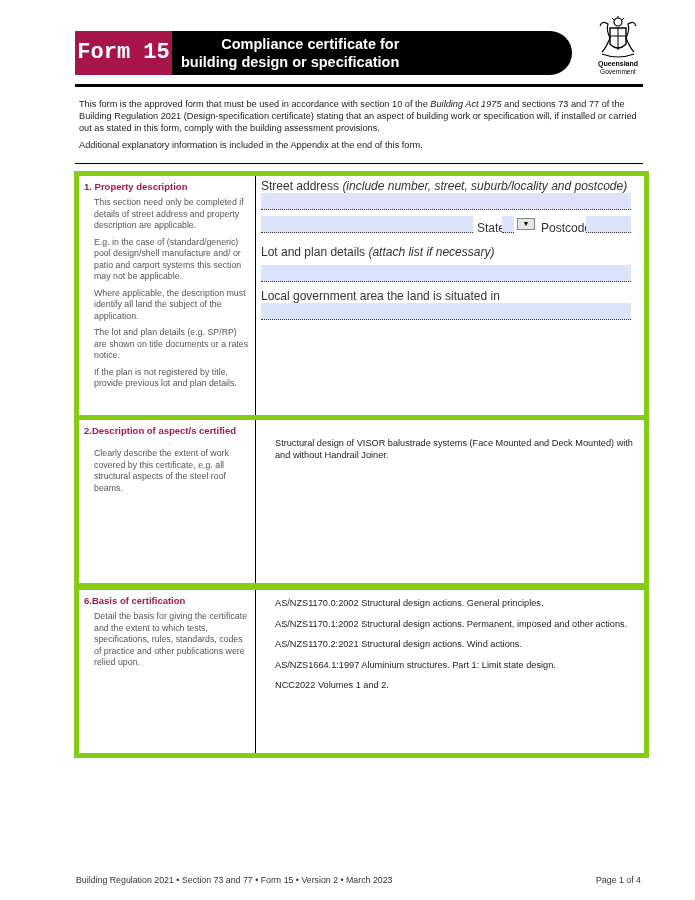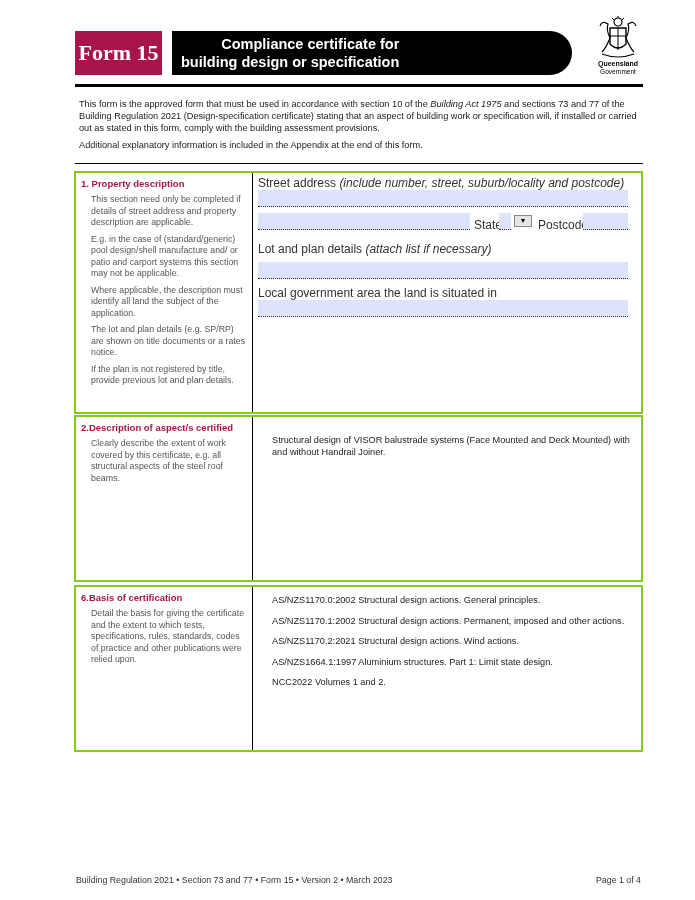--- a/index.html
+++ b/index.html
@@ -1,38 +1,38 @@
 <!DOCTYPE html>
 <html><head>
 <meta charset="utf-8">
 <style>
   html, body { margin:0; padding:0; background:#ffffff; }
   body { width:695px; height:900px; position:relative; overflow:hidden;
          font-family:"Liberation Sans", sans-serif; color:#222; }
   .abs { position:absolute; }
 
   
-  .form-badge { left:75px; top:31px; width:87px; height:44px; background:#a8154c;
+  .form-badge { left:75px; top:31px; width:97px; height:44px; background:#a8154c;
                 color:#fff; font-weight:bold; font-size:22px; line-height:44px; text-align:center;
-                font-family:Liberation Serif, serif; }
+                font-family:Liberation Mono, monospace; }
   .title-bar { left:172px; top:31px; width:400px; height:44px; background:#000;
                border-radius:0 22px 22px 0; color:#fff;text-align:right; }
   .title-bar .t { position:absolute; left:9px; top:4px; font-size:14.5px; font-weight:bold; line-height:18px; }
   .rule-top { left:75px; top:84px; width:568px; height:3px; background:#000; }
   .logo { left:593px; top:14px; width:50px; height:68px; text-align:center; }
   .logo svg { display:block; margin:0 auto; }
   .logo .l1 { font-size:7px; font-weight:bold; color:#000; line-height:8px; }
   .logo .l2 { font-size:6.5px; color:#000; line-height:7px; }
 
   .intro { left:79px; top:98px; width:560px; font-size:9.2px; line-height:12px; color:#222; }
   .intro p { margin:0 0 5px 0; }
   .rule-mid { left:75px; top:163px; width:568px; height:1px; background:#000; }
 
   
-  .section { position:absolute; left:74px; width:565px; border:2px solid #84cc16; }
+  .section { position:absolute; left:74px; width:565px; border:5px solid #84cc16; }
   .section .left { position:absolute; left:0; top:0; bottom:0; width:176px; border-right:1px solid #000; }
   .section .right { position:absolute; left:177px; top:0; right:0; bottom:0; }
   .sec-title { position:absolute; left:5px; top:5px; font-size:9.5px; font-weight:bold; color:#a8154c; }
   .sec-help { position:absolute; left:15px; width:156px; font-size:8.8px; line-height:11.5px; color:#555; }
   .sec-help p { margin:0 0 5px 0; }
 
   .field-label { position:absolute; left:5px; font-size:12px; color:#333; }
   .field-label i { font-style:italic; }
   .field { position:absolute; background:#dde3fb; border-bottom:1px dotted #333; height:16px; }
 
@@ -100,21 +100,21 @@
     <div class="field" style="left:5px;top:89px;width:370px;"></div>
 
     <div class="field-label" style="top:113px;">Local government area the land is situated in</div>
     <div class="field" style="left:5px;top:127px;width:370px;"></div>
   </div>
 </div>
 
 <div class="section" style="top:415px;height:163px;">
   <div class="left">
     <div class="sec-title">2.Description of aspect/s certified</div>
-    <div class="sec-help" style="top:21px;">
+    <div class="sec-help" style="top:28px;">
       <p>Clearly describe the extent of work covered by this certificate, e.g. all structural aspects of the steel roof beams.</p>
     </div>
   </div>
   <div class="right">
     <div class="answer" style="top:18px;">
       <p>Structural design of VISOR balustrade systems (Face Mounted and Deck Mounted) with and without Handrail Joiner.</p>
     </div>
   </div>
 </div>
 

